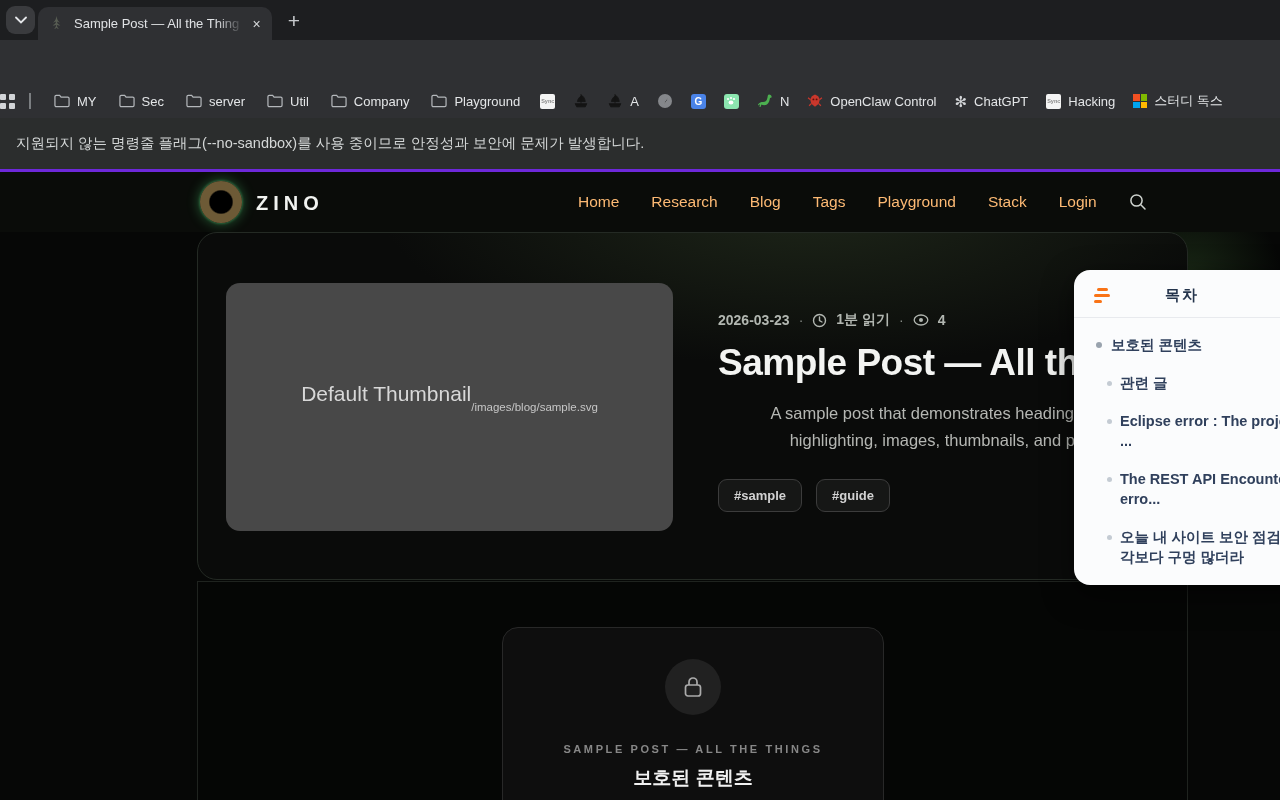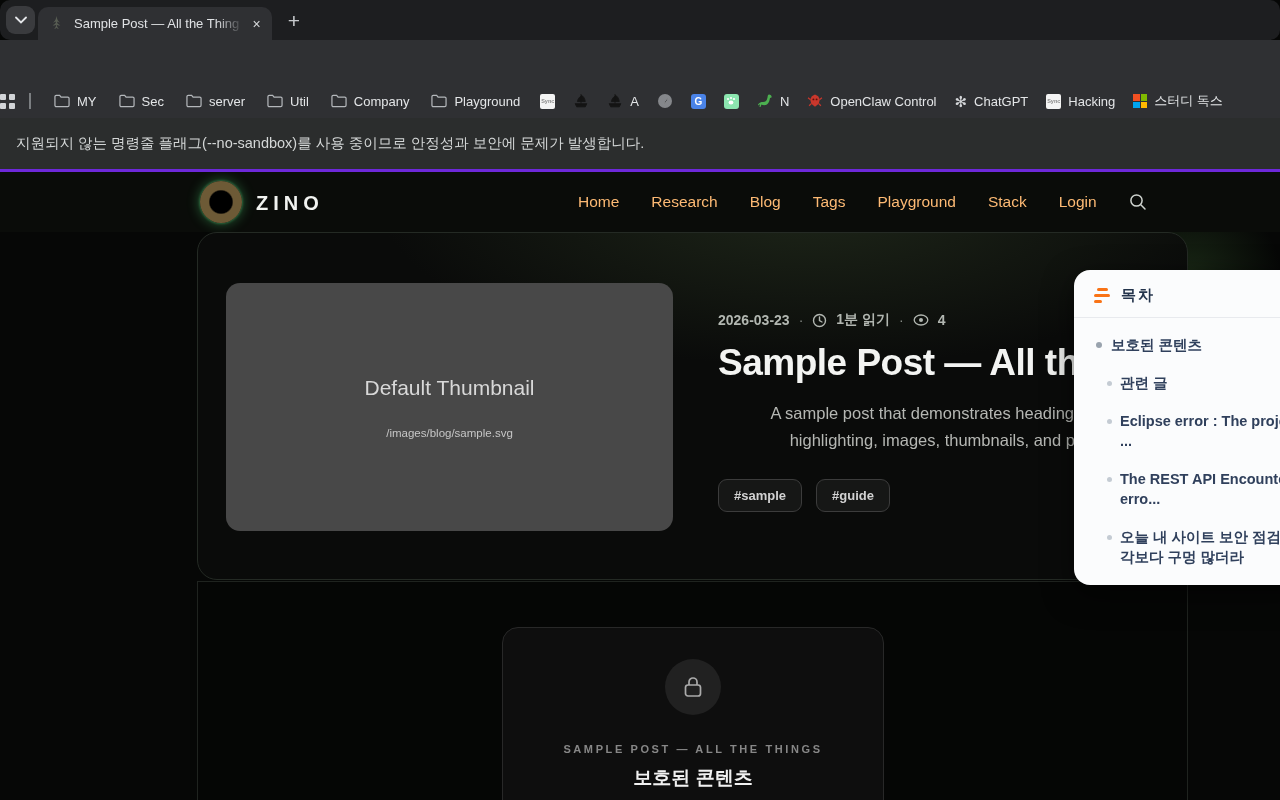--- a/index.html
+++ b/index.html
@@ -1,21 +1,21 @@
 <!DOCTYPE html>
 <html><head>
 <meta charset="utf-8">
 <style>
   * { margin:0; padding:0; box-sizing:border-box; }
   html,body { background:#000; }
   body { font-family:"Liberation Sans","DejaVu Sans",sans-serif; }
   #stage { position:relative; width:1280px; height:800px; overflow:hidden; background:#060706; }
 
   
-  .tabstrip { position:absolute; left:0; top:0; width:1280px; height:40px; background:#1d1e20;border-radius:10px; }
+  .tabstrip { position:absolute; left:0; top:0; width:1280px; height:40px; background:#1d1e20; }
   .tab-chevron { position:absolute; left:6px; top:6px; width:29px; height:28px; border-radius:9px; background:#3a3b3e; display:flex; align-items:center; justify-content:center; }
   .tab { position:absolute; left:38px; top:7px; width:234px; height:33px; background:#2f3033; border-radius:10px 10px 0 0; display:flex; align-items:center; padding:0 6px 0 10px; }
   .tab-fav { width:17px; height:17px; margin-right:9px; flex:0 0 auto; }
   .tab-title { flex:1; font-size:13px; color:#e0e2e5; white-space:nowrap; overflow:hidden;
     -webkit-mask-image:linear-gradient(90deg,#000 82%,transparent 98%); mask-image:linear-gradient(90deg,#000 82%,transparent 98%); }
   .tab-close { width:19px; height:19px; border-radius:50%; display:flex; align-items:center; justify-content:center; color:#d6d8db; font-size:14px; line-height:1; }
   .newtab { position:absolute; left:281px; top:8px; width:26px; height:26px; display:flex; align-items:center; justify-content:center; color:#c6c9cc; font-size:21px; font-weight:400; }
 
   .toolbar { position:absolute; left:0; top:40px; width:1280px; height:44px; background:#2f3033; }
   .navbtn { position:absolute; top:51px; width:22px; height:22px; display:flex; align-items:center; justify-content:center; }
@@ -53,21 +53,21 @@
   .siteheader { position:absolute; left:0; top:0; width:1280px; height:60px; background:#0a0c09; }
   .logo { position:absolute; left:200px; top:9px; width:42px; height:42px; border-radius:50%;
     background:radial-gradient(circle at 50% 50%, #000 0 37%, #6d5a36 42% 70%, #2a2a18 74%, #0b0d0a 78%);
     box-shadow:0 0 13px rgba(80,220,120,0.45), 0 0 3px rgba(120,255,160,0.5); }
   .brand { position:absolute; left:256px; top:20px; font-size:20px; font-weight:700; letter-spacing:5px; color:#f1f3f0; }
   .mainnav { position:absolute; left:578px; top:0; height:60px; display:flex; align-items:center; gap:32px; }
   .mainnav a { font-size:15.5px; color:#fdba74; text-decoration:none; }
 
   .hero { position:absolute; left:197px; top:60px; width:991px; height:348px; border:1px solid #242a24; border-radius:20px; overflow:hidden; z-index:1;
     background:radial-gradient(620px 240px at 62% -10%, #1e2619 0%, rgba(10,11,10,0) 70%), #0a0b0a; }
-  .thumb { position:absolute; left:28px; top:50px; width:447px; height:248px; background:#484848; border-radius:14px; display:flex; flex-direction:column; align-items:center; justify-content:center; }
+  .thumb { position:absolute; left:28px; top:50px; width:447px; height:248px; background:#484848; border-radius:14px; display:flex; flex-direction:row; align-items:center; justify-content:center; }
   .thumb-title { font-size:21px; color:#d8d8d8; margin-bottom:27px; }
   .thumb-path { font-size:11.5px; color:#c6c6c6; }
   .post { position:absolute; left:520px; top:78px; width:500px;text-align:right; }
   .meta { display:flex; align-items:center; gap:9px; font-size:14px; font-weight:700; color:#b2b7b1; }
   .meta .sep { color:#868b86; font-weight:400; }
   .meta .mico { display:flex; align-items:center; }
   .post-title { margin-top:13px; font-size:37px; font-weight:700; color:#f3f4f2; white-space:nowrap; letter-spacing:-0.5px; }
   .post-desc { margin-top:16px; width:500px; font-size:16.5px; line-height:1.62; color:#b5b7b3; }
   .tagrow { margin-top:26px; display:flex; gap:14px; }
   .tag { padding:8px 15px; border-radius:9px; background:rgba(255,255,255,0.05); border:1px solid #3c3c3c; font-size:13px; font-weight:700; color:#d2d2d2; }
@@ -79,21 +79,21 @@
   .ptitle { margin-top:10px; font-size:19px; font-weight:700; color:#f1f1f1; }
 
   
   .toc { position:absolute; left:1074px; top:270px; width:240px; height:315px; background:#fbfcfd; border-radius:16px; box-shadow:0 10px 30px rgba(0,0,0,0.55); z-index:5; }
   .toc-head { display:flex; align-items:center; gap:11px; padding:16px 18px 12px 20px; }
   .toc-ico { display:flex; flex-direction:column; gap:3px; }
   .toc-ico span { height:3px; border-radius:2px; background:#f97316; display:block; }
   .toc-ico span:nth-child(1){ width:11px; margin-left:3px; }
   .toc-ico span:nth-child(2){ width:16px; }
   .toc-ico span:nth-child(3){ width:8px; }
-  .toc-title { font-size:15px; font-weight:700; letter-spacing:2px; color:#24344c; }
+  .toc-title { font-size:15px; font-weight:700; letter-spacing:2px; color:#24344c;margin-left:44px; }
   .toc-divider { border-top:1px solid #e8eaee; }
   .toc-list { padding:17px 0 0 22px; }
   .toc-item { position:relative; font-size:14.5px; font-weight:700; color:#30405c; line-height:20px; margin-bottom:18px; }
   .toc-item.l1 { padding-left:15px; }
   .toc-item.l2 { margin-left:11px; padding-left:13px; }
   .toc-item .bullet { position:absolute; left:0; top:7px; width:6px; height:6px; border-radius:50%; background:#99a3ae; }
   .toc-item.l2 .bullet { width:5px; height:5px; top:8px; background:#c4cbd3; }
 
   svg { display:block; }
 </style>

